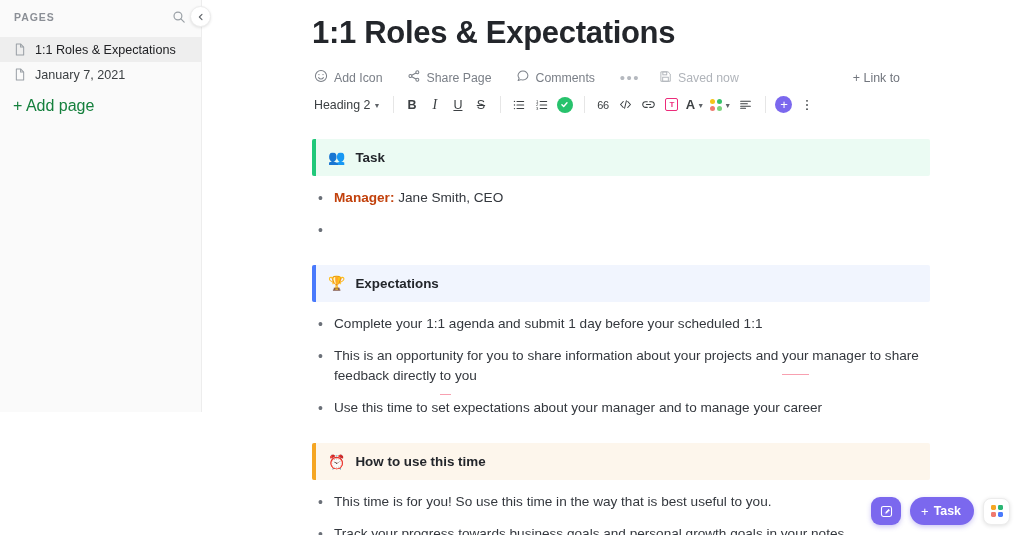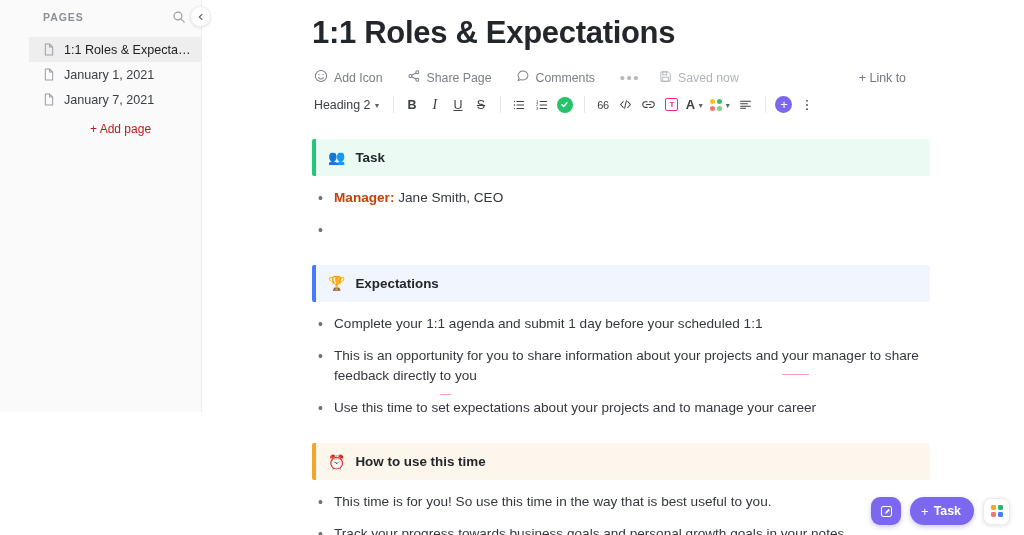--- a/index.html
+++ b/index.html
@@ -11,21 +11,20 @@
   }
   .app { display: flex; width: 1024px; height: 535px; position: relative; }
 
   
   .sidebar {
     width: 202px; height: 412px;
     background: #fafafa;
     border-right: 1px solid #ededed;
     flex: 0 0 202px;
     position: relative;
-    padding-left: 29px;
   }
   .sidebar-head {
     display: flex; align-items: center;
     height: 34px; padding: 0 12px 0 14px;
     position: relative;
   }
   .sidebar-title {
     font-size: 10.5px; letter-spacing: 0.09em;
     color: #8b8f96; font-weight: 600; text-transform: uppercase;
     flex: 1;
@@ -48,22 +47,22 @@
     display: flex; align-items: center; gap: 8px;
     height: 25px; padding: 0 10px 0 14px;
     font-size: 12.6px; color: #3c4043;
     cursor: pointer;
   }
   .page-item.active { background: #eeeeee; }
   .page-item.active .page-label { color: #202124; }
   .doc-icon { color: #9aa0a6; display: flex; align-items: center; flex: 0 0 13px; }
   .page-label { white-space: nowrap; overflow: hidden; text-overflow: ellipsis; }
   .add-page {
-    font-size: 12px; color: #b91c1c;
-    padding: 10px 0 0 13px; cursor: pointer; margin-left: 48px;
+    font-size: 16px; color: #15803d;
+    padding: 10px 0 0 13px; cursor: pointer;
   }
 
   
   .main {
     flex: 1; height: 535px; position: relative;
     background: #fff; overflow: hidden;
   }
   .doc-wrap { padding: 14px 0 0 0; }
   .doc-title {
     font-size: 31px; font-weight: bold; color: #23262b;
@@ -88,21 +87,21 @@
     display: flex; align-items: center; justify-content: center;
     width: 26px; height: 20px; cursor: pointer;
     color: #b5b9bf; font-size: 15px; letter-spacing: 1.5px;
     margin-right: 16px;
   }
   .saved-chip {
     display: flex; align-items: center; gap: 6px;
     font-size: 12.3px; color: #b0b4ba; cursor: default;
   }
   .link-to {
-    position: absolute; right: 118px; top: 18px;
+    position: absolute; right: 124px; top: 18px;
     font-size: 12.4px; color: #72767e; cursor: pointer;
     white-space: nowrap;
   }
 
   
   .toolbar {
     display: flex; align-items: center;
     padding: 6px 0 0 110px; gap: 0; height: 30px;
   }
   .tb-style {
@@ -240,29 +239,20 @@
         </span>
         <span class="page-label">1:1 Roles &amp; Expectations</span>
       </div>
       <div class="page-item">
         <span class="doc-icon">
           <svg width="12" height="13" viewBox="0 0 14 16" fill="none" stroke="currentColor" stroke-width="1.25">
             <path d="M2.5 1.2h5.2L11.5 5v9.8H2.5z" stroke-linejoin="round"></path>
               <path d="M7.7 1.2V5h3.8"></path>
           </svg>
         </span>
-        <span class="page-label">January 1, 2021</span>
-      </div>
-      <div class="page-item">
-        <span class="doc-icon">
-          <svg width="12" height="13" viewBox="0 0 14 16" fill="none" stroke="currentColor" stroke-width="1.25">
-            <path d="M2.5 1.2h5.2L11.5 5v9.8H2.5z" stroke-linejoin="round"></path>
-              <path d="M7.7 1.2V5h3.8"></path>
-          </svg>
-        </span>
         <span class="page-label">January 7, 2021</span>
       </div>
     </div>
 
     <div class="add-page">+ Add page</div>
   </aside>
 
   <main class="main">
     <div class="doc-wrap">
 
@@ -444,21 +434,21 @@
             <div class="bullet">
               <span class="dot">•</span>
               <span class="btxt">Complete your 1:1 agenda and submit 1 day before your scheduled 1:1</span>
             </div>
             <div class="bullet">
               <span class="dot">•</span>
               <span class="btxt"><span>This is an opportunity for you to share information about your projects and </span><span class="grammar">your</span><span> manager to share feedback directly </span><span class="grammar">to</span><span> you</span></span>
             </div>
             <div class="bullet">
               <span class="dot">•</span>
-              <span class="btxt">Use this time to set expectations about your projects and to manage your career</span>
+              <span class="btxt">Use this time to set expectations about your manager and to manage your career</span>
             </div>
           </div>
         </div>
 
         <div class="sect gap">
           <div class="callout" id="callout-2" style="background: rgb(253, 246, 236);">
             <span class="emoji">⏰</span>
             <span class="c-label">How to use this time</span>
           </div>
           <div class="bullets">

